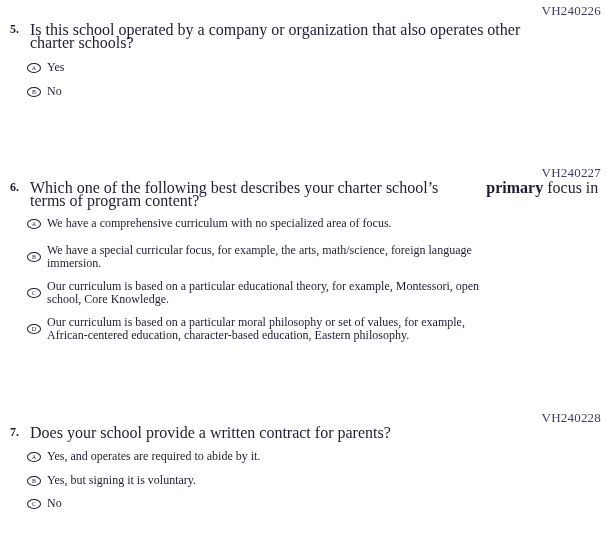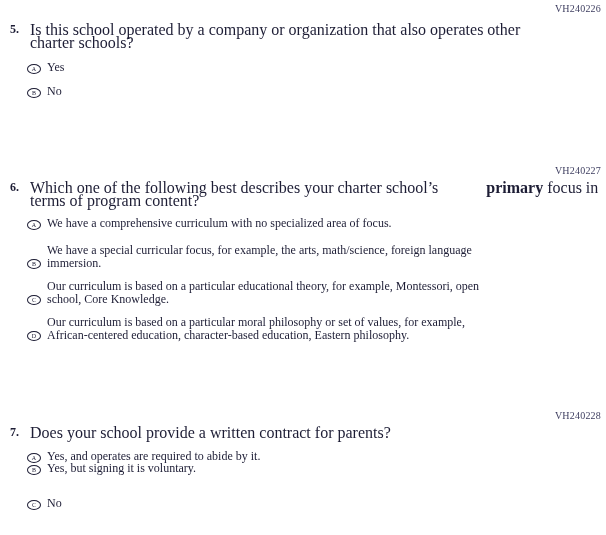--- a/index.html
+++ b/index.html
@@ -14,21 +14,21 @@
     width: 606px;
     height: 535px;
     background: var(--background);
     font-family: "Liberation Serif", "DejaVu Serif", serif;
     color: var(--ink);
     overflow: hidden;
   }
   .q-code {
     position: absolute;
     right: 5px;
-    font-size: 10px;
+    font-size: 13px;
     letter-spacing: 0.2px;
     color: var(--code);
     text-align: right;
   }
   .question-row {
     position: absolute;
     left: 10px;
     display: flex;
     align-items: flex-start;
   }
@@ -42,21 +42,21 @@
   .q-text {
     font-size: 16px;
     line-height: 13px;
     white-space: pre;
   }
   .q-text b { font-weight: bold; margin-left: 44px; }
   .option-row {
     position: absolute;
     left: 27px;
     display: flex;
-    align-items: flex-end;
+    align-items: center;
   }
   .bubble {
     flex: 0 0 auto;
     width: 14px;
     height: 10px;
     margin-top: 1px;
     border: 1px solid var(--ink);
     border-radius: 50%;
     display: flex;
     align-items: center;
@@ -81,21 +81,21 @@
   .q6-code { top: 165px; }
   .q6-question { top: 181px; }
   .q6-opt-a { top: 217px; }
   .q6-opt-b { top: 244px; }
   .q6-opt-c { top: 280px; }
   .q6-opt-d { top: 316px; }
   
   .q7-code { top: 410px; }
   .q7-question { top: 426px; }
   .q7-opt-a { top: 450px; }
-  .q7-opt-b { top: 462px; }
+  .q7-opt-b { top: 474px; }
   .q7-opt-c { top: 497px; }
 </style>
 </head>
 <body>
 
 <div class="page">
 
   <div class="q-code q5-code">VH240226</div>
   <div class="question-row q5-question">
     <div class="q-num">5.</div>

